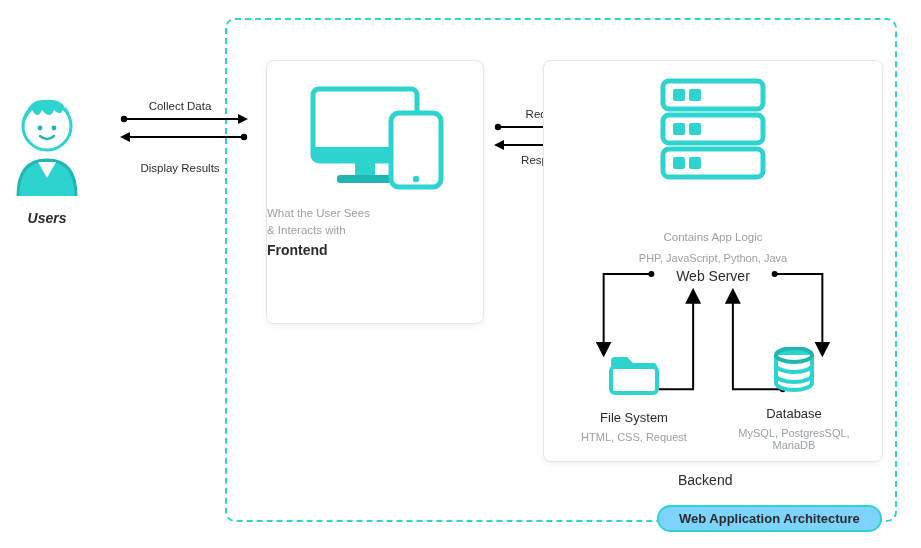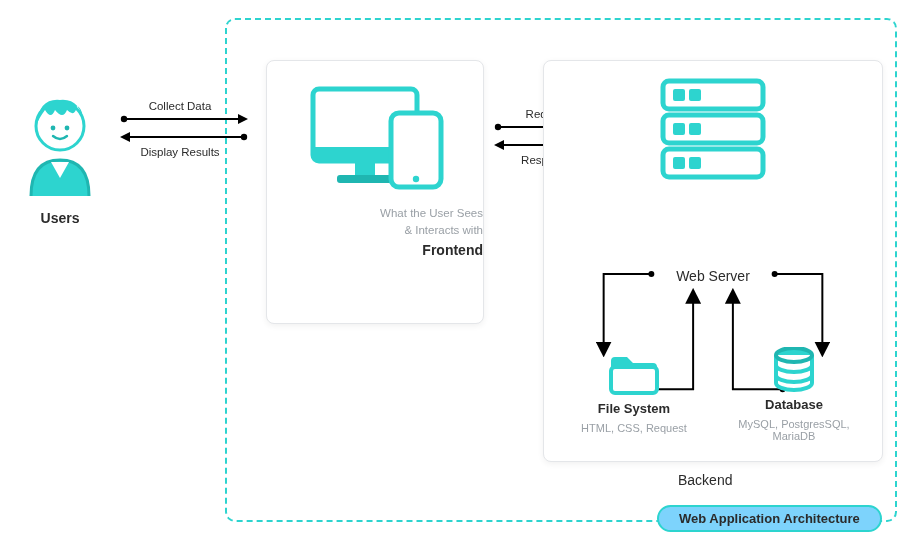--- a/index.html
+++ b/index.html
@@ -48,29 +48,29 @@
   }
 
   
   .card {
     position: absolute;
     background: #fff;
     border: 1px solid var(--border-grey);
     border-radius: 8px;
     box-shadow: 0 2px 6px rgba(0,0,0,0.06);
   }
-  .frontend-card { left: 266px; top: 60px; width: 218px; height: 264px; text-align:right; }
+  .frontend-card { left: 266px; top: 60px; width: 218px; height: 264px; text-align:left; }
   .backend-card  { left: 543px; top: 60px; width: 340px; height: 402px; text-align:center; }
 
   .desc-grey { font-size: 11.5px; color: var(--text-grey); line-height:1.45; }
   .sub-tech  { font-size: 11px;   color: var(--text-grey); margin-top:6px; }
   .section-title { font-size: 14px; font-weight: 700; margin-top:4px; }
 
   
-  .users-col { position:absolute; left:17px; top:88px; width:86px; text-align:center; }
+  .users-col { position:absolute; left:4px; top:88px; width:86px; text-align:center;font-style:italic; }
   .users-label { margin-top:10px; font-size:14px; font-weight:700; }
 
   
   .arrow-pair { position:absolute; width:120px; }
   .arrow-pair .lbl { font-size:11.5px; color:var(--text-dark); text-align:center; }
   .arrow-pair svg { display:block; }
   .ap1 { left:120px; top:100px; }
   .ap2 { left:494px; top:108px; width:106px; }
 
   
@@ -78,21 +78,21 @@
 
   
   .fe-svg { margin: 18px auto 6px; display:block; }
 
   
   .be-block { position:absolute; text-align:center; }
   .be-app   { left:0; right:0; top:168px; }
   .be-ws    { left:0; right:0; top:207px; font-size:14px; font-weight:400; }
   .be-fs    { left:30px;  top:294px; width:120px; }
   .be-db    { left:190px; top:286px; width:120px; }
-  .be-sub-title { font-size:13px; font-weight:700; margin-top:4px; }
+  .be-sub-title { font-size:13px; font-weight:400; margin-top:13px; }
 
   .backend-label { position:absolute; left:678px; top:472px; font-size:14px; font-weight:400; }
 </style>
 </head>
 <body>
 
 <div class="outer">
   <div class="title-badge">
     <span>Web Application Architecture</span>
   </div>
@@ -123,21 +123,21 @@
   <svg width="128" height="14">
       <line x1="4" y1="7" x2="118" y2="7" stroke="#000" stroke-width="2"></line>
       <polygon points="118,2 128,7 118,12" fill="#000"></polygon>
       <circle cx="4" cy="7" r="3.2" fill="#000"></circle>
     </svg>
   <svg width="128" height="14" style="margin-top:4px">
       <line x1="10" y1="7" x2="124" y2="7" stroke="#000" stroke-width="2"></line>
       <polygon points="10,2 0,7 10,12" fill="#000"></polygon>
       <circle cx="124" cy="7" r="3.2" fill="#000"></circle>
     </svg>
-  <div class="lbl" style="margin-top:2px">Display Results</div>
+  <div class="lbl" style="margin-top:18px">Display Results</div>
 </div>
 
 <div class="card frontend-card">
   <svg class="fe-svg" width="160" height="120" viewBox="0 0 160 120">
 
     <rect x="18" y="10" width="104" height="72" rx="6" fill="#fff" stroke="#2dd4cf" stroke-width="5"></rect>
     <rect x="18" y="68" width="104" height="14" rx="0" fill="#2dd4cf"></rect>
     <rect x="60" y="82" width="20" height="14" fill="#2dd4cf"></rect>
     <rect x="42" y="96" width="56" height="8" rx="3" fill="#1fb6b1"></rect>
 
@@ -175,20 +175,24 @@
     <g fill="#2dd4cf">
       <rect x="20" y="14" width="12" height="12" rx="2"></rect>
         <rect x="36" y="14" width="12" height="12" rx="2"></rect>
       <rect x="20" y="48" width="12" height="12" rx="2"></rect>
         <rect x="36" y="48" width="12" height="12" rx="2"></rect>
       <rect x="20" y="82" width="12" height="12" rx="2"></rect>
         <rect x="36" y="82" width="12" height="12" rx="2"></rect>
     </g>
   </svg>
 
+  <div class="be-block be-app">
+    <div class="desc-grey">Contains App Logic</div>
+    <div class="sub-tech">PHP, JavaScript, Python, Java</div>
+  </div>
   <div class="be-block be-ws">Web Server</div>
 
   <svg class="backend-svg" viewBox="0 0 340 402">
     <defs>
       <marker id="ah" markerWidth="8" markerHeight="8" refX="6" refY="4" orient="auto">
         <path d="M0 0 L8 4 L0 8 Z" fill="#000"></path>
       </marker>
     </defs>
     <g fill="none" stroke="#000" stroke-width="2">
 

